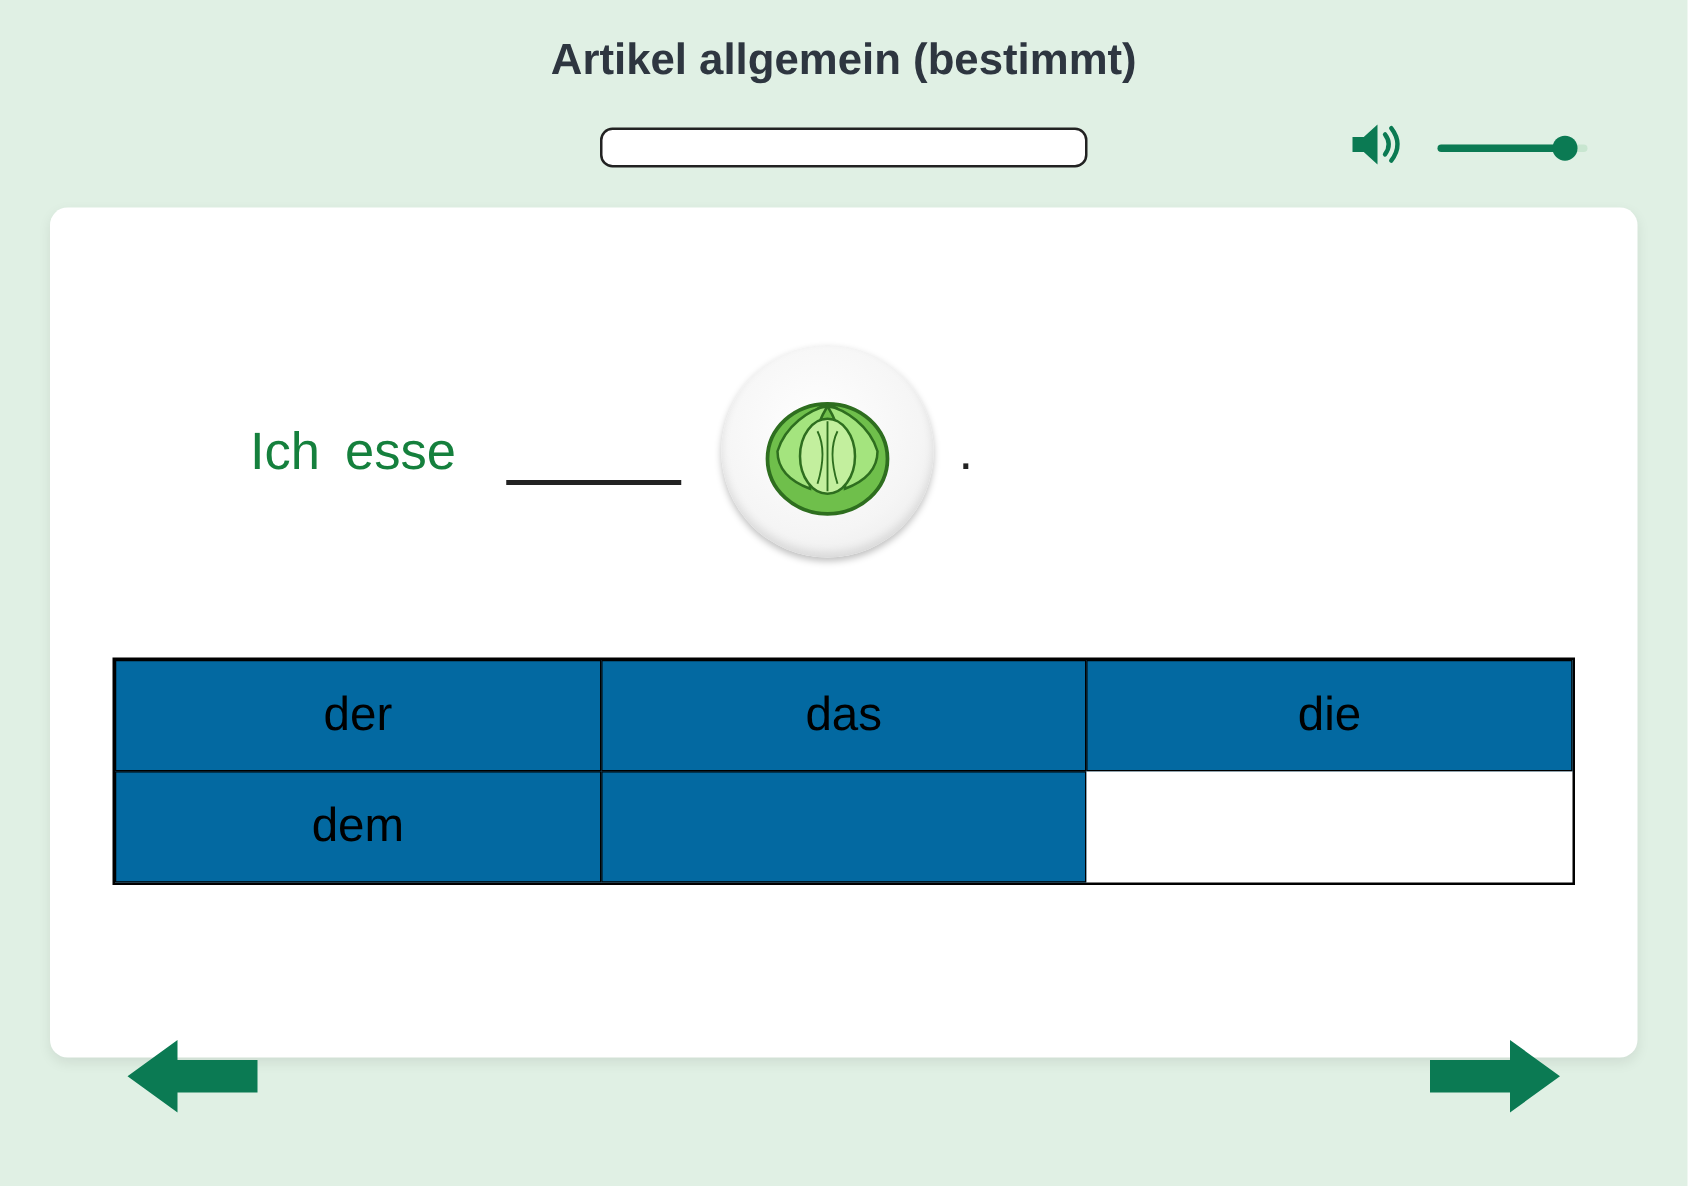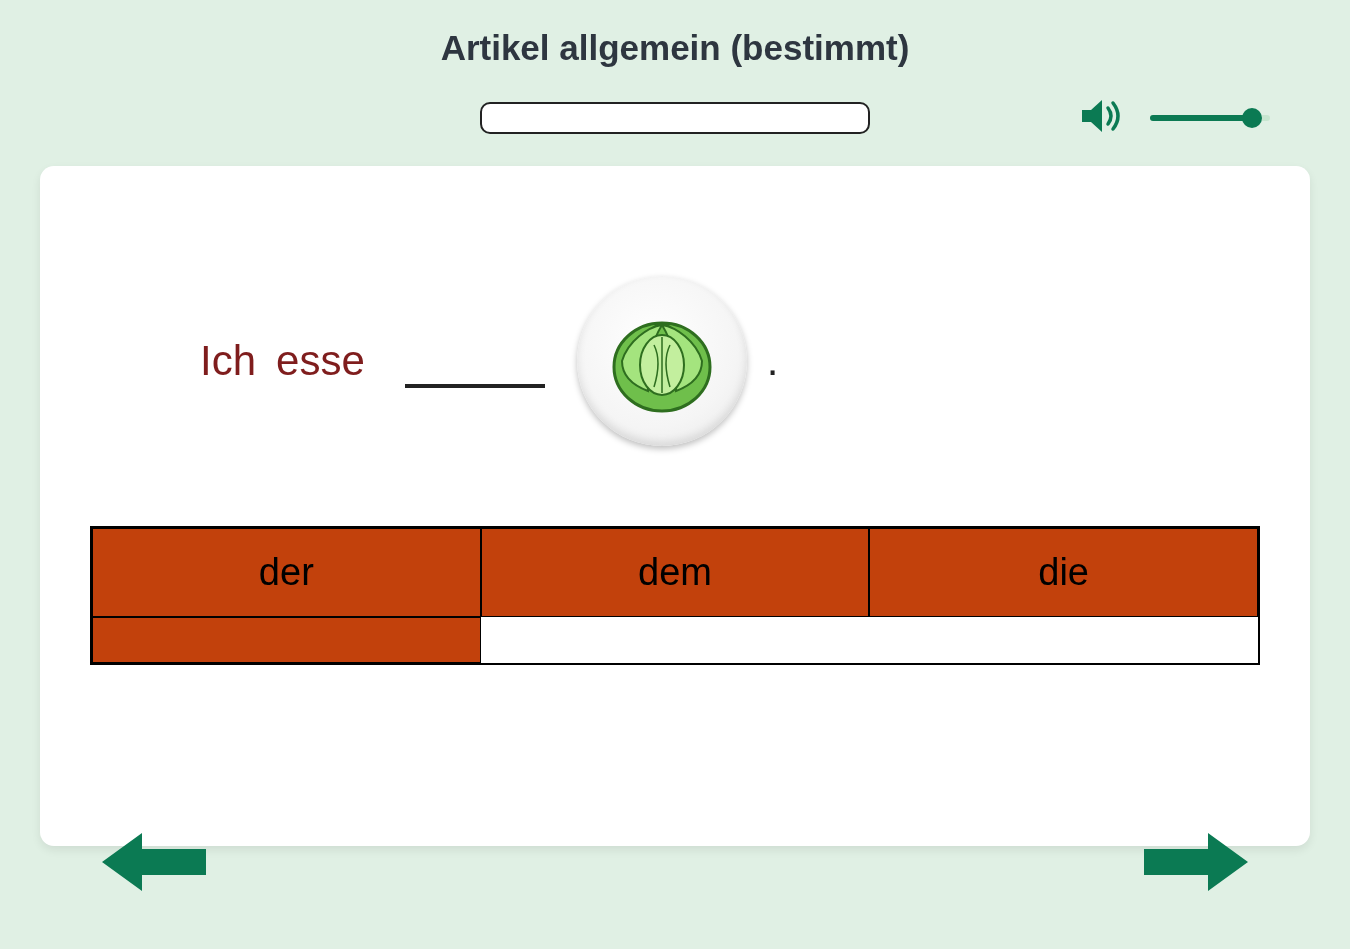--- a/index.html
+++ b/index.html
@@ -92,21 +92,21 @@
     .sentence-row {
       display: flex;
       align-items: center;
       justify-content: flex-start;
       margin-left: 110px;
       margin-top: 50px;
       height: 170px;
     }
     .sentence-word {
       font-size: 42px;
-      color: #7f1d1d;
+      color: #15803d;
       margin-right: 20px;
     }
     .blank {
       display: inline-block;
       border-bottom: 4px solid #222;
       width: 140px;
       height: 42px;
       margin: 0 20px;
       vertical-align: bottom;
       position: relative;
@@ -133,21 +133,21 @@
       border: 2px solid #000;
       display: grid;
       grid-template-columns: 1fr 1fr 1fr;
     }
     .option-cell {
       border: 1px solid #000;
       text-align: center;
       font-size: 38px;
       padding: 22px 0;
       cursor: pointer;
-      background: #c2410c;
+      background: #0369a1;
     }
     .nav-arrow {
       position: absolute;
       bottom: -55px;
       cursor: pointer;
     }
     .nav-prev { left: 60px; }
     .nav-next { right: 60px; }
   </style>
 </head>
@@ -187,22 +187,23 @@
         <path d="M100 60 C94 40 74 26 60 24 C70 40 76 60 74 90 C90 84 100 74 100 60 Z" fill="#a4e47e" stroke="#2e6e1f" stroke-width="2"></path>
         <ellipse cx="60" cy="64" rx="22" ry="30" fill="#c3ef9e" stroke="#2e6e1f" stroke-width="2"></ellipse>
         <path d="M60 36 L60 92 M52 44 Q60 60 52 86 M68 44 Q60 60 68 86" stroke="#2e6e1f" stroke-width="1.5" fill="none"></path>
       </svg>
     </span>
     <span class="period">.</span>
   </div>
 
   <div class="options-grid">
     <div class="option-cell">der</div>
+    <div class="option-cell">das</div>
+    <div class="option-cell">die</div>
     <div class="option-cell">dem</div>
-    <div class="option-cell">die</div>
     <div class="option-cell"></div>
   </div>
 
   <span class="nav-arrow nav-prev">
     <svg width="110" height="70" viewBox="0 0 110 70">
       <path d="M2 35 L42 6 L42 22 L106 22 L106 48 L42 48 L42 64 Z" fill="#0b7a53"></path>
     </svg>
   </span>
   <span class="nav-arrow nav-next">
     <svg width="110" height="70" viewBox="0 0 110 70">

